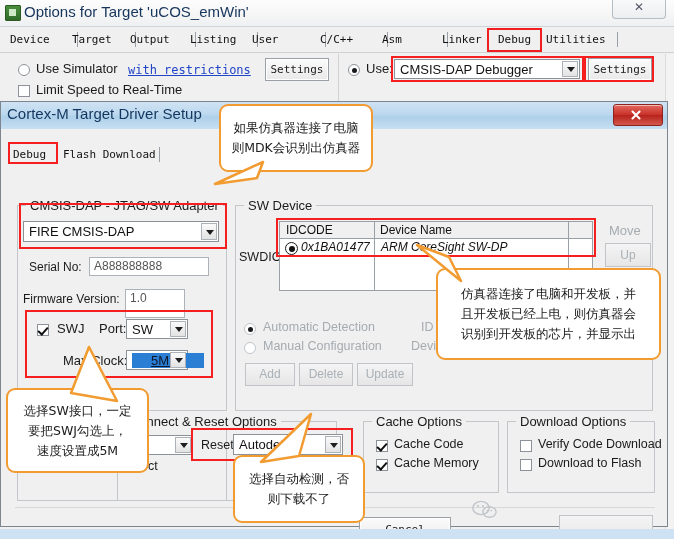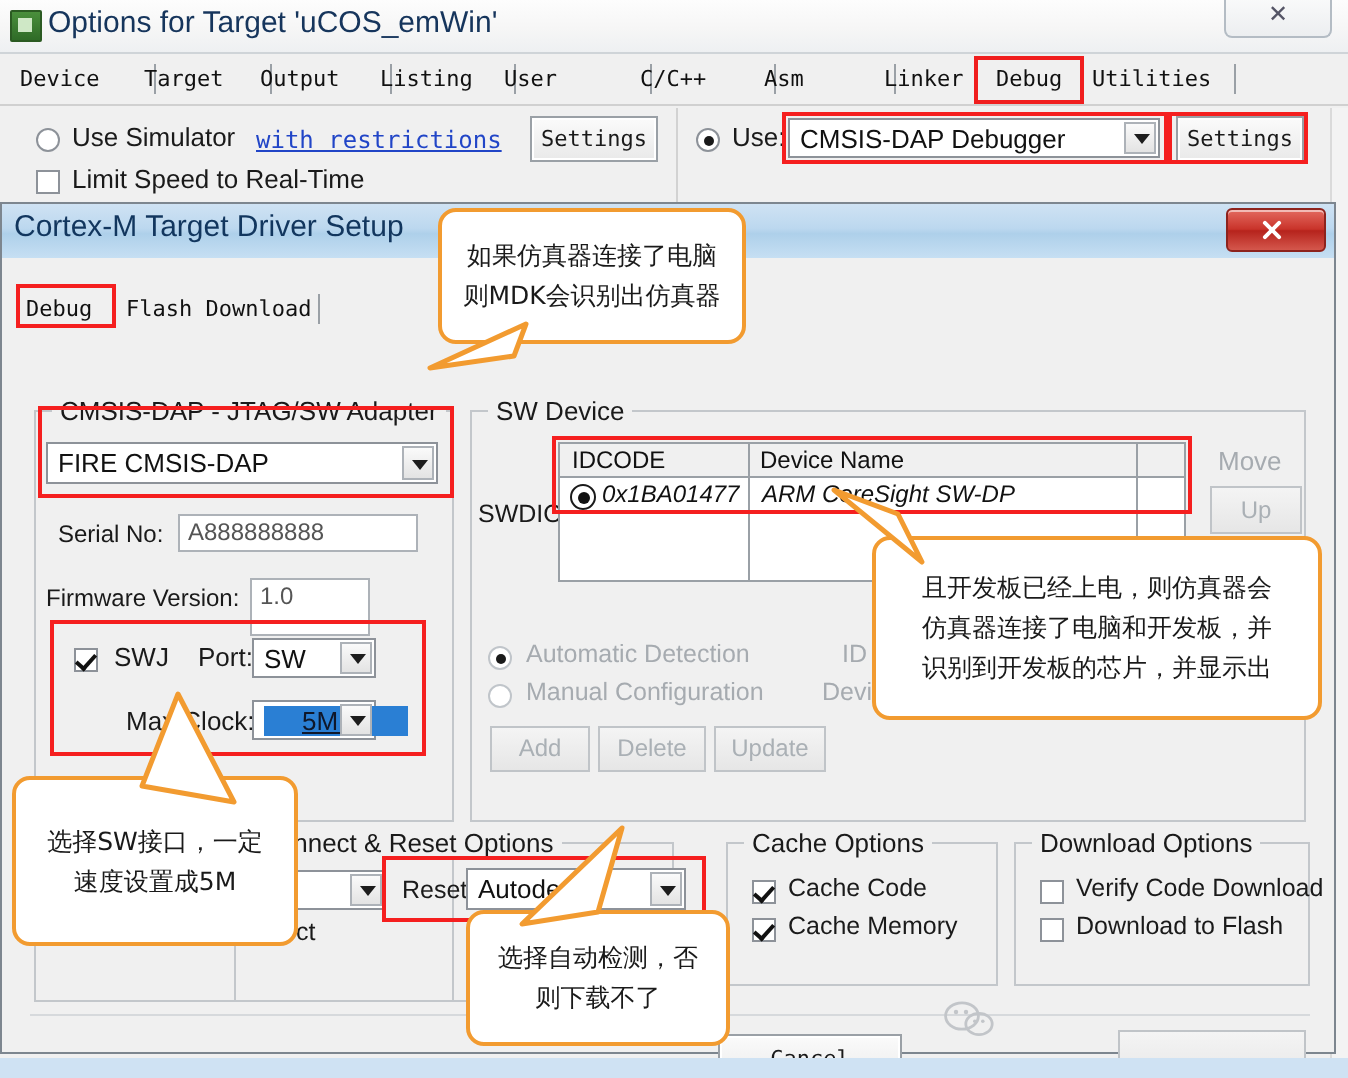--- a/index.html
+++ b/index.html
@@ -369,34 +369,35 @@
     </div>
   </div>
 
   <div class="tail" style="left:415px;top:243px;">
     <svg width="54" height="42" viewBox="0 0 54 42">
       <path d="M2 2 L46 38 L34 14 Z" fill="#ffffff" stroke="#f29b30" stroke-width="2.5" stroke-linejoin="round"></path>
     </svg>
   </div>
   <div class="callout" style="left:436px;top:268px;width:225px;height:92px;">
     <div class="ctext">
+      <span>仿真器连接了电脑和开发板，并</span>
       <span>且开发板已经上电，则仿真器会</span>
-      <span>仿真器连接了电脑和开发板，并</span>
       <span>识别到开发板的芯片，并显示出</span>
     </div>
   </div>
 
   <div class="tail" style="left:55px;top:345px;">
     <svg width="70" height="62" viewBox="0 0 70 62">
       <path d="M34 2 L62 56 L16 48 Z" fill="#ffffff" stroke="#f29b30" stroke-width="2.5" stroke-linejoin="round"></path>
     </svg>
   </div>
   <div class="callout" style="left:6px;top:388px;width:143px;height:85px;">
     <div class="ctext">
       <span>选择SW接口，一定</span>
+      <span>要把SWJ勾选上，</span>
       <span>速度设置成5M</span>
     </div>
   </div>
 
   <div class="tail" style="left:255px;top:412px;">
     <svg width="60" height="56" viewBox="0 0 60 56">
       <path d="M56 2 L6 50 L44 44 Z" fill="#ffffff" stroke="#f29b30" stroke-width="2.5" stroke-linejoin="round"></path>
     </svg>
   </div>
   <div class="callout" style="left:218px;top:455px;width:132px;height:68px;margin-left:15px;">

